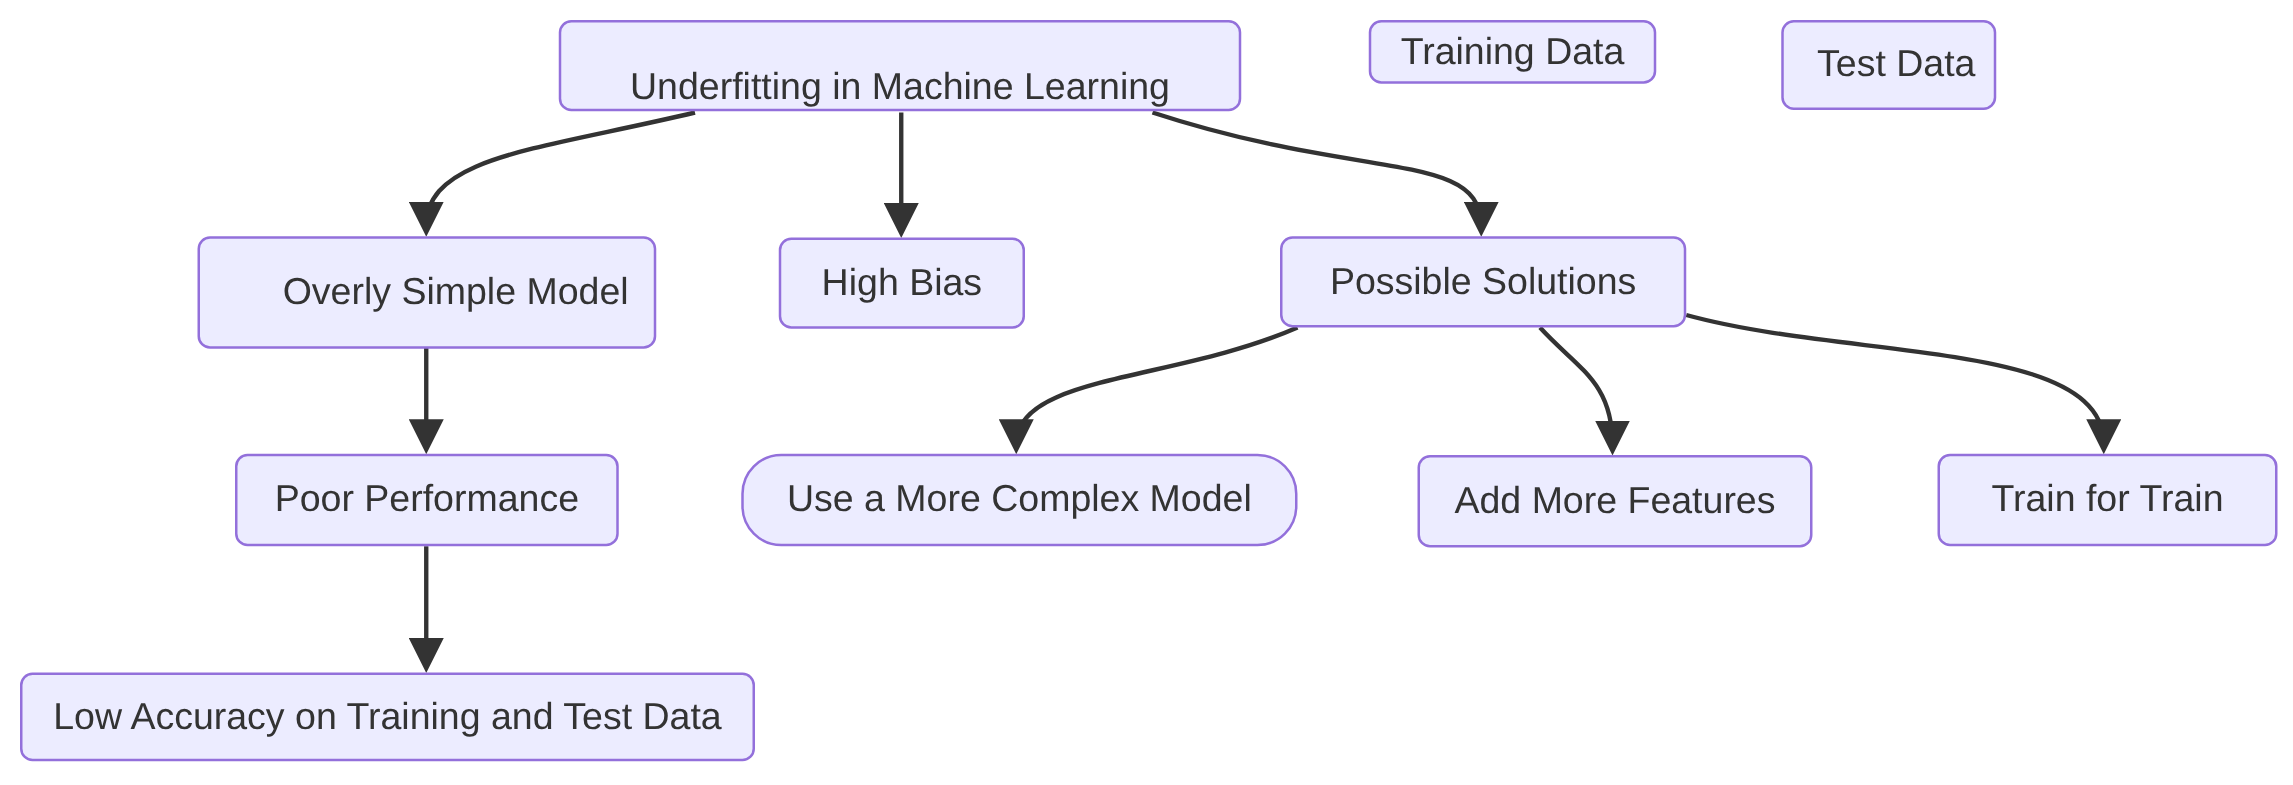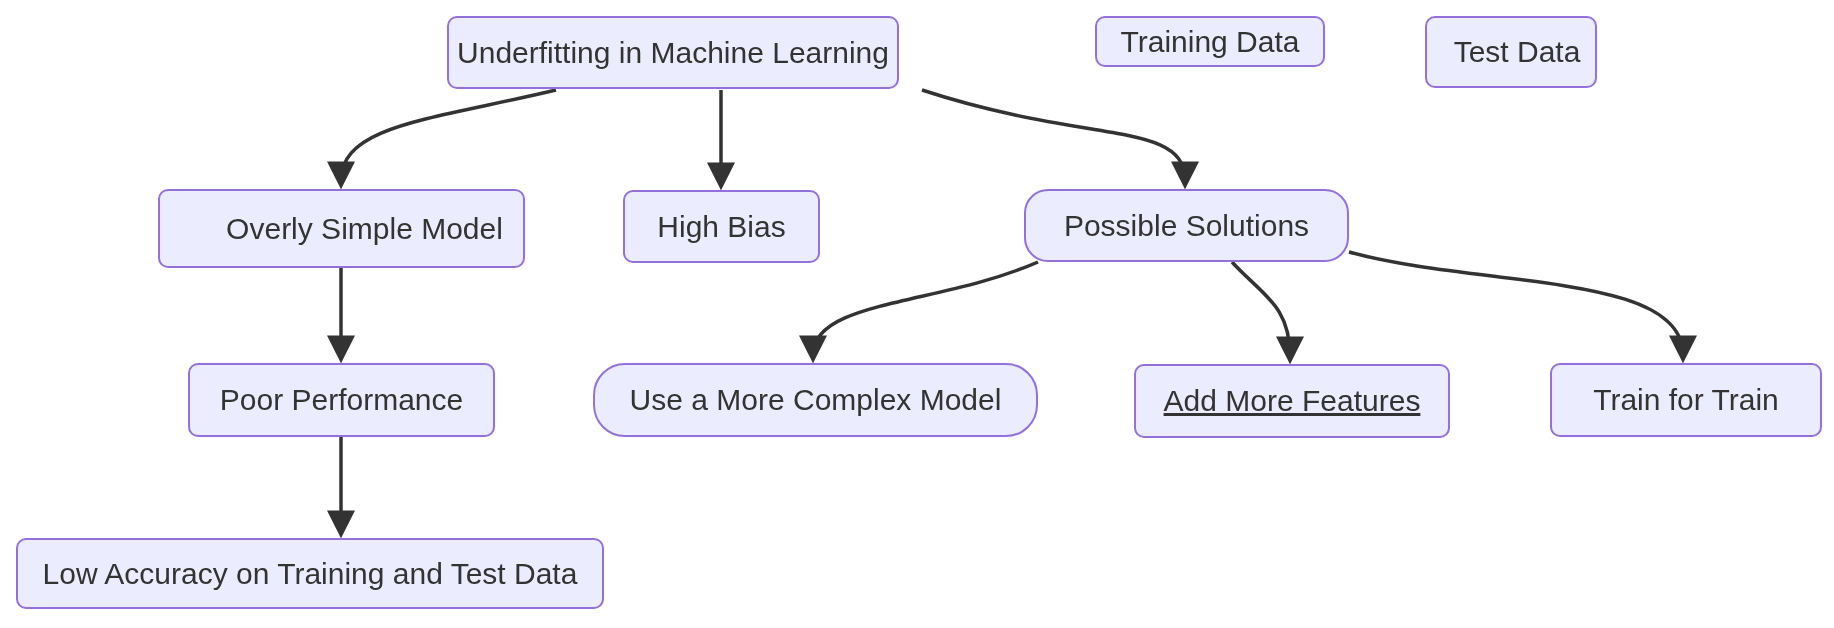--- a/index.html
+++ b/index.html
@@ -57,45 +57,45 @@
     <path class="edge" marker-end="url(#arrowhead)" d="M 556,90 C 430,120 341,125 341,181"></path>
     <path class="edge" marker-end="url(#arrowhead)" d="M 721,90 L 721,182"></path>
     <path class="edge" marker-end="url(#arrowhead)" d="M 922,90 C 1090,145 1185,120 1185,181"></path>
     <path class="edge" marker-end="url(#arrowhead)" d="M 341,263 L 341,355"></path>
     <path class="edge" marker-end="url(#arrowhead)" d="M 341,437 L 341,530"></path>
     <path class="edge" marker-end="url(#arrowhead)" d="M 1038,262 C 940,305 813,300 813,355"></path>
     <path class="edge" marker-end="url(#arrowhead)" d="M 1232,262 C 1262,295 1290,305 1290,356"></path>
     <path class="edge" marker-end="url(#arrowhead)" d="M 1349,252 C 1480,288 1683,272 1683,355"></path>
   </svg>
 
-  <div class="node" style="left: 447px; top: 16px; width: 452px; height: 73px;">
+  <div class="node" style="left: 447px; top: 16px; width: 546px; height: 73px; align-items: flex-end;">
     <span>Underfitting in Machine Learning</span>
   </div>
   <div class="node" style="left: 1095px; top: 16px; width: 230px; height: 51px;">
     <span>Training Data</span>
   </div>
   <div class="node" style="left: 1425px; top: 16px; width: 172px; height: 72px; padding-left: 12px;">
     <span>Test Data</span>
   </div>
-  <div class="node" style="left: 158px; top: 189px; width: 367px; height: 79px; padding-left: 46px;">
+  <div class="node" style="left: 158px; top: 189px; width: 367px; height: 90px; padding-left: 46px;">
     <span>Overly Simple Model</span>
   </div>
   <div class="node" style="left: 623px; top: 190px; width: 197px; height: 73px;">
     <span>High Bias</span>
   </div>
-  <div class="node" style="left: 1024px; top: 189px; width: 325px; height: 73px; border-radius: 24px;">
+  <div class="node" style="left: 1024px; top: 189px; width: 325px; height: 73px;">
     <span>Possible Solutions</span>
   </div>
   <div class="node" style="left: 188px; top: 363px; width: 307px; height: 74px; text-align: right;">
     <span>Poor Performance</span>
   </div>
   <div class="node" style="left: 593px; top: 363px; width: 445px; height: 74px; border-radius: 32px;">
     <span>Use a More Complex Model</span>
   </div>
-  <div class="node" style="left: 1134px; top: 364px; width: 316px; height: 74px; text-decoration: underline;">
+  <div class="node" style="left: 1134px; top: 364px; width: 316px; height: 74px;">
     <span>Add More Features</span>
   </div>
   <div class="node" style="left: 1550px; top: 363px; width: 272px; height: 74px;">
     <span>Train for Train</span>
   </div>
   <div class="node" style="left: 16px; top: 538px; width: 588px; height: 71px;">
     <span>Low Accuracy on Training and Test Data</span>
   </div>
 
 </div>

